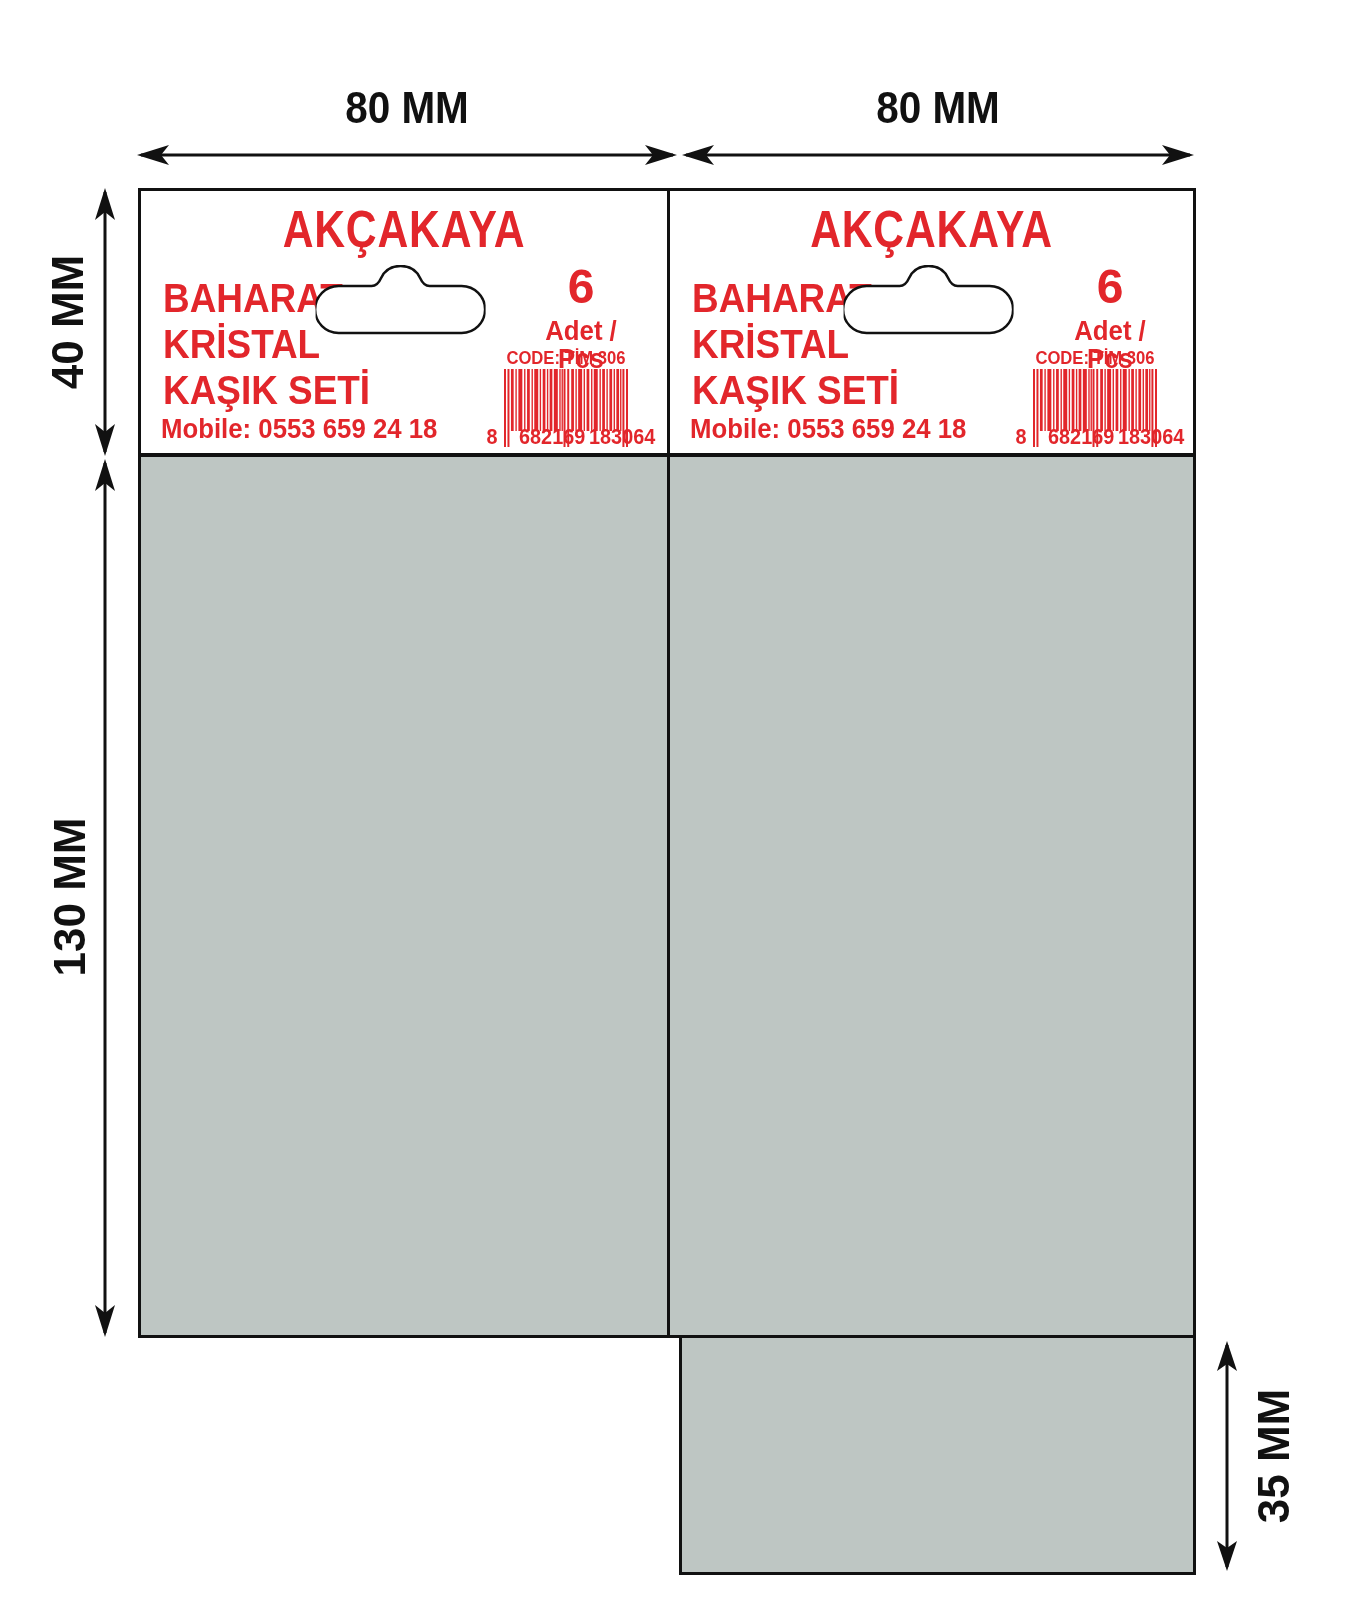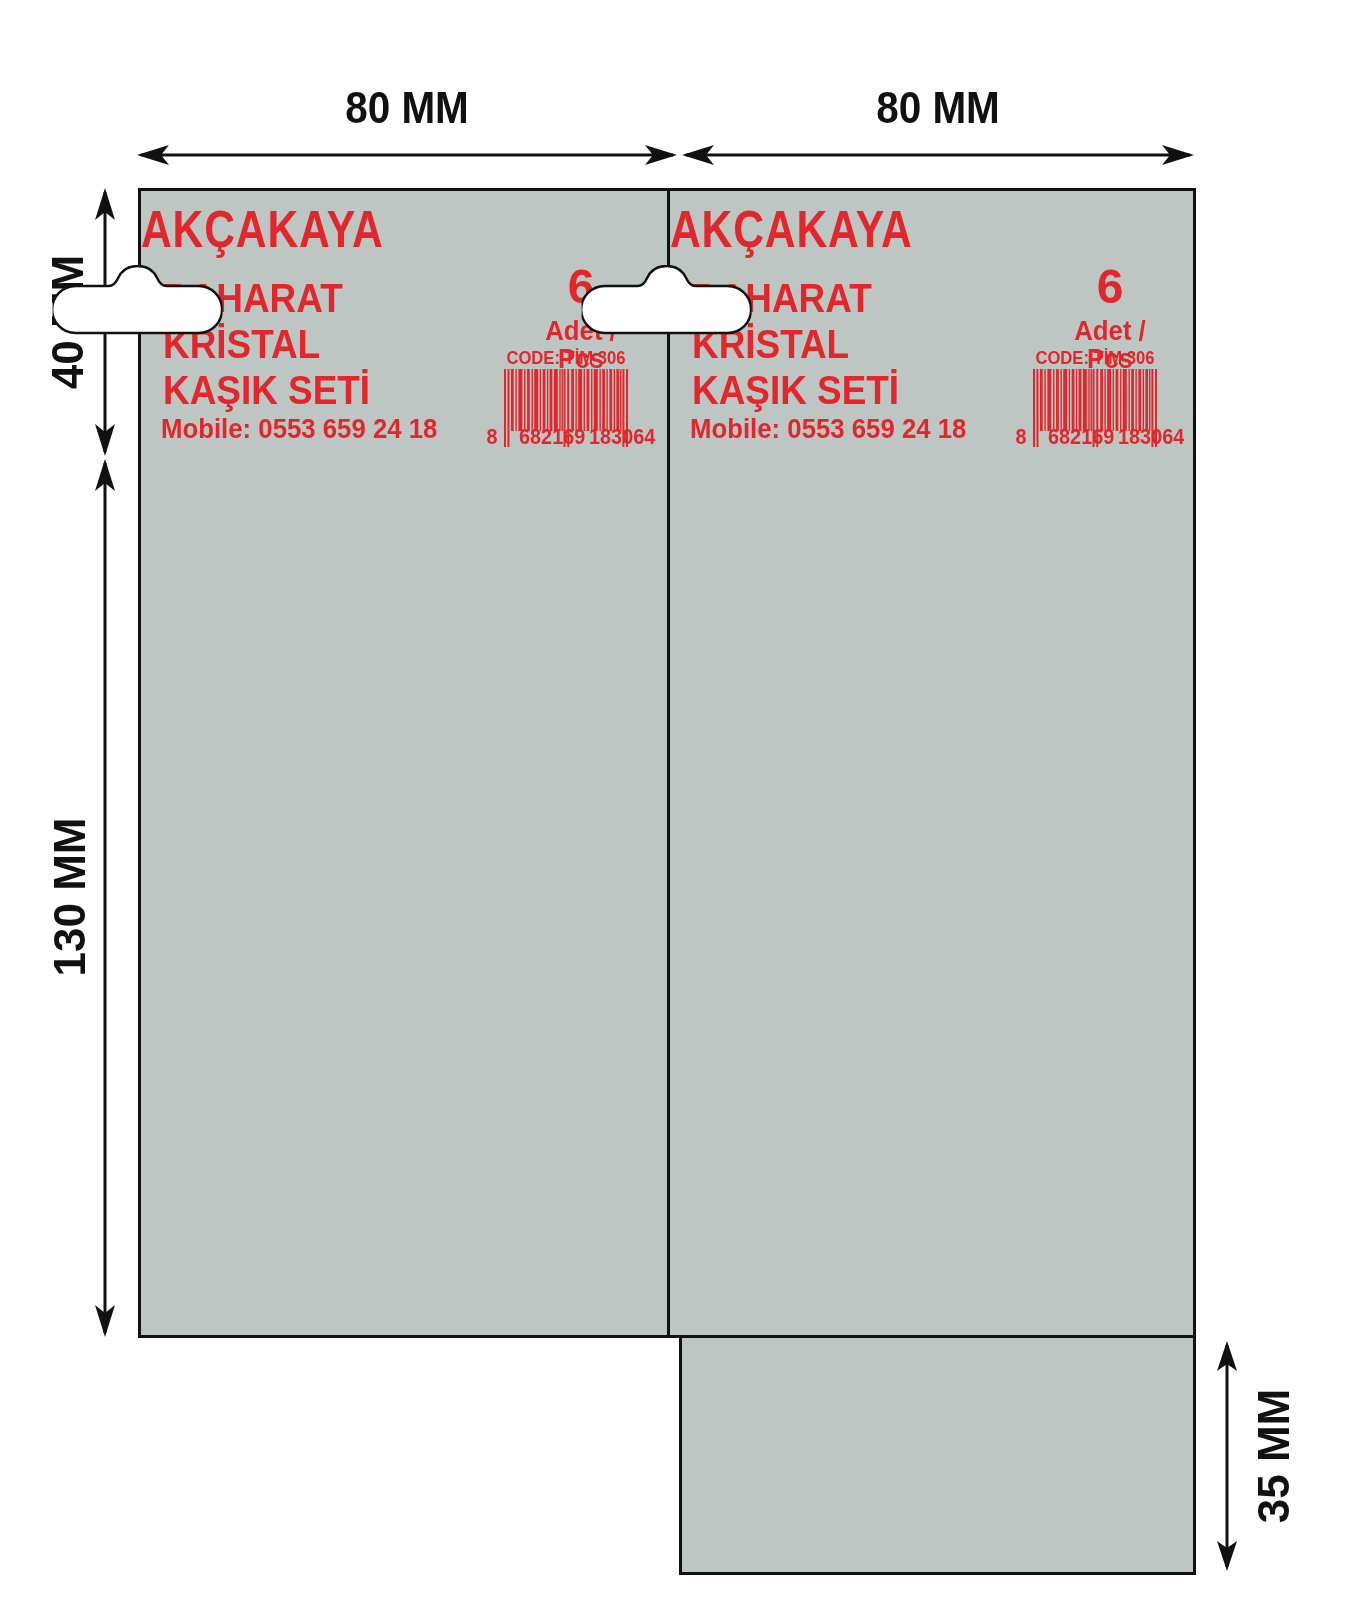--- a/index.html
+++ b/index.html
@@ -18,21 +18,21 @@
   .dim-top{position:absolute;top:48px;text-align:center;}
   .dim-top .dim-label{display:block;transform:scaleX(.92);}
   .dim-top svg{display:block;margin-top:8px;}
   .vdim-text{position:absolute;transform:translate(-50%,-50%) rotate(-90deg);transform-origin:center;}
   .varrow{position:absolute;}
   
   .sheet{
     position:absolute;left:138px;top:153px;width:1058px;height:1150px;
     border:3px solid var(--ink);box-sizing:border-box;display:flex;background:var(--gray);
   }
-  .label{position:relative;flex:1 1 50%;display:flex;flex-direction:row;box-sizing:border-box;}
+  .label{position:relative;flex:1 1 50%;display:flex;flex-direction:column;box-sizing:border-box;}
   .label.right{border-left:3px solid var(--ink);}
   .label-header{
     position:relative;height:266px;background:#fff;border-bottom:4px solid var(--ink);
     box-sizing:border-box;color:var(--red);font-weight:bold;
   }
   .label-body{flex:1;background:var(--gray);}
   .flap{
     position:absolute;left:679px;top:1300px;width:517px;height:240px;
     background:var(--gray);border:3px solid var(--ink);box-sizing:border-box;
   }

